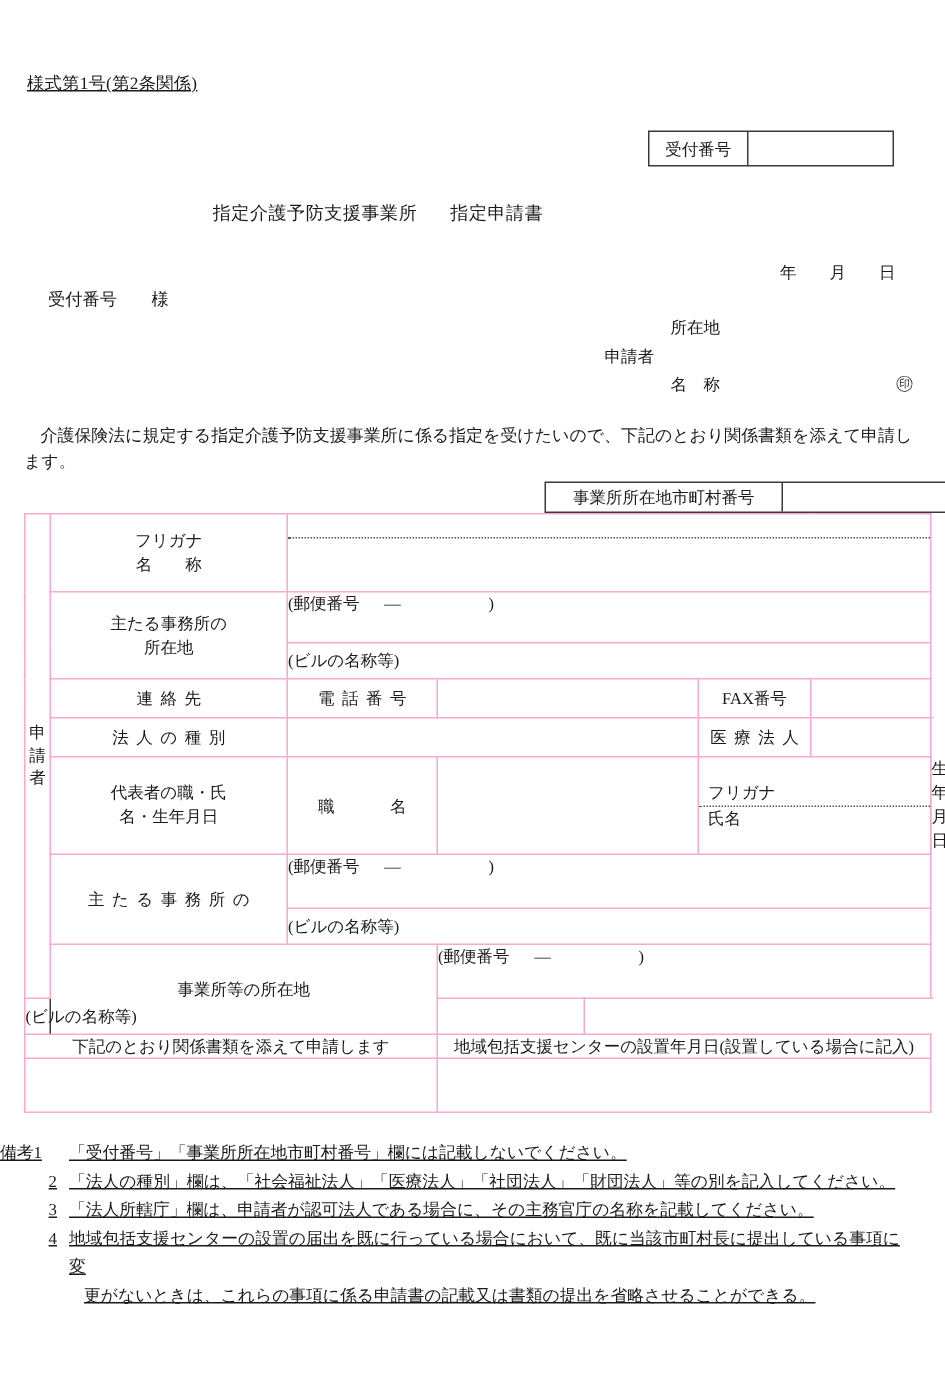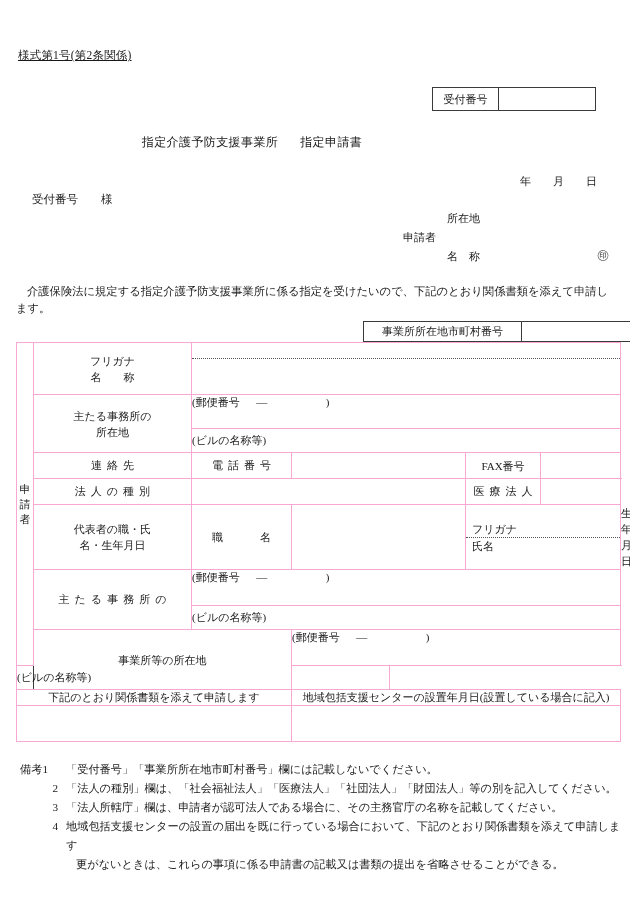--- a/index.html
+++ b/index.html
@@ -189,24 +189,25 @@
   .name-split .bot {
     padding: 1px 6px 2px 6px;
     line-height: 14px;
   }
 
   .bottom-head { text-align: center; padding: 4px 4px; }
 
   
   .notes {
     position: absolute;
-    left: 20px; top: 760px;
+    left: 0; top: 760px;
     width: 606px;
     font-size: 11.2px;
     line-height: 19px;
+    text-decoration: underline;
   }
   .note-row { display: flex; align-items: flex-start; }
   .note-idx {
     width: 46px;
     flex: 0 0 46px;
     text-align: left;
     white-space: nowrap;
   }
   .note-idx.num {
     text-align: right;
@@ -363,18 +364,18 @@
     <div class="note-row">
       <div class="note-idx num">2</div>
       <div class="note-body">「法人の種別」欄は、「社会福祉法人」「医療法人」「社団法人」「財団法人」等の別を記入してください。</div>
     </div>
     <div class="note-row">
       <div class="note-idx num">3</div>
       <div class="note-body">「法人所轄庁」欄は、申請者が認可法人である場合に、その主務官庁の名称を記載してください。</div>
     </div>
     <div class="note-row">
       <div class="note-idx num">4</div>
-      <div class="note-body">地域包括支援センターの設置の届出を既に行っている場合において、下記のとおり関係書類を添えて申請します</div>
+      <div class="note-body">地域包括支援センターの設置の届出を既に行っている場合において、既に当該市町村長に提出している事項に変</div>
     </div>
     <div class="note-cont">更がないときは、これらの事項に係る申請書の記載又は書類の提出を省略させることができる。</div>
   </div>
 
 </div>
 
 </body></html>

